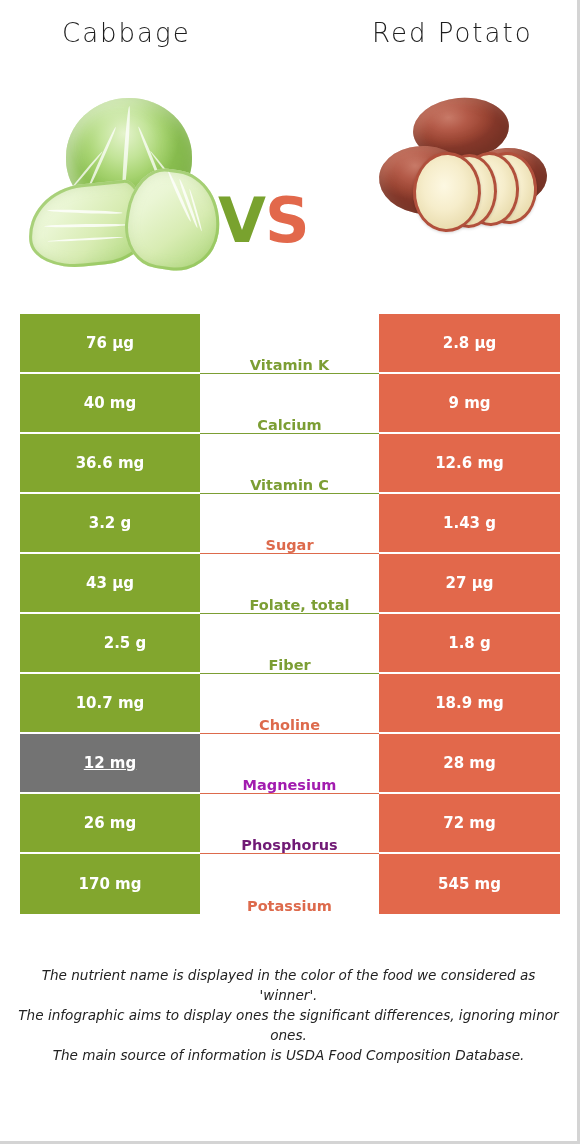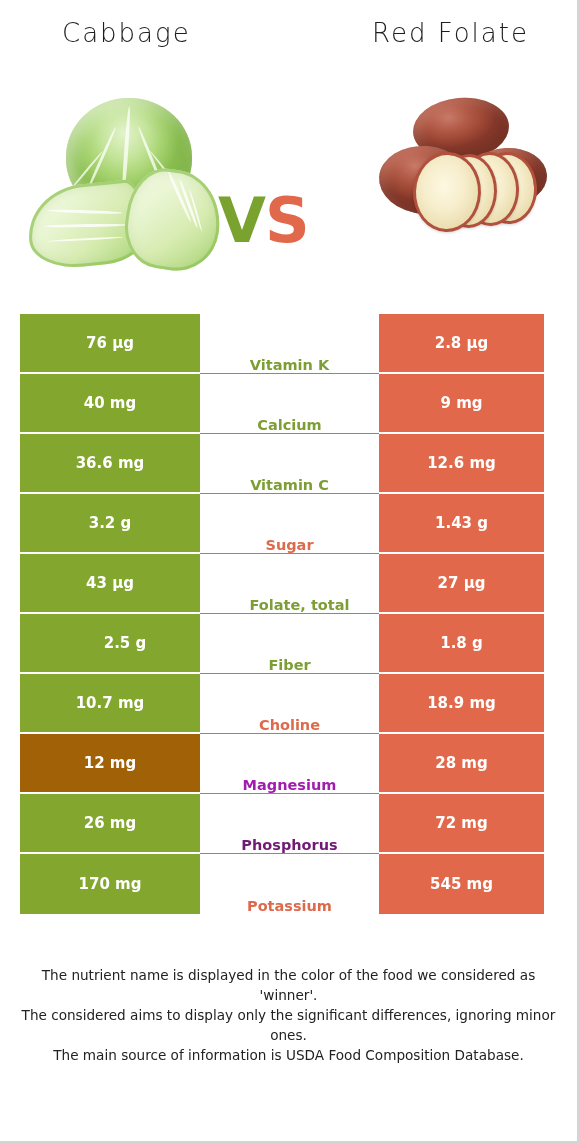--- a/index.html
+++ b/index.html
@@ -122,46 +122,46 @@
 
   
   .table { position:absolute; left:20px; top:314px; width:540px; }
   .row { display:flex; height:60px; }
   .cell {
     display:flex; align-items:center; justify-content:center;
     font-size:15px; font-weight:600;
     font-family:"DejaVu Sans", sans-serif;
   }
   .cell-left  { width:180px; color:#ffffff; border-bottom:2px solid #ffffff; }
-  .cell-right { width:165px; color:#ffffff; border-bottom:2px solid #ffffff; }
+  .cell-right { width:181px; color:#ffffff; border-bottom:2px solid #ffffff; }
   .cell-mid   {
     width:179px; background:#ffffff;
     flex-direction:column; justify-content:flex-end;
   }
   .mid-label { font-size:14.5px; font-weight:600; }
   .row:last-child .cell-left,
   .row:last-child .cell-right { border-bottom:none; }
 
   
   .footer {
     position:absolute; left:0; top:965px; width:577px;
     text-align:center; color:#222;
     font-family:"DejaVu Sans", sans-serif;
     font-size:13.6px; line-height:20px;
   }
-  .footer div { padding:0 18px; }
+  .footer div { padding:0 18px;font-style:italic; }
 </style>
 </head>
 <body>
 
 <div class="page">
 
   <div class="header">
     <div class="title title-left">Cabbage</div>
-    <div class="title title-right">Red Folate</div>
+    <div class="title title-right">Red Potato</div>
   </div>
 
   <div class="hero">
 
     <div class="veg cab-wrap">
       <div class="cab-head">
         <div class="cab-vein cab-v1"></div>
         <div class="cab-vein cab-v2"></div>
         <div class="cab-vein cab-v3"></div>
         <div class="cab-vein cab-v4"></div>
@@ -241,21 +241,21 @@
         <div class="cell cell-right" style="background: rgb(226, 104, 75);">1.8 g</div>
       </div>
       <div class="row">
         <div class="cell cell-left" style="background: rgb(130, 166, 46);">10.7 mg</div>
         <div class="cell cell-mid" style="border-bottom: 1px solid rgb(221, 106, 76);">
           <span class="mid-label" style="color: rgb(221, 106, 76);">Choline</span>
         </div>
         <div class="cell cell-right" style="background: rgb(226, 104, 75);">18.9 mg</div>
       </div>
       <div class="row">
-        <div class="cell cell-left" style="background: #a16207;">12 mg</div>
+        <div class="cell cell-left" style="background: #737373; text-decoration: underline;">12 mg</div>
         <div class="cell cell-mid" style="border-bottom: 1px solid rgb(221, 106, 76);">
           <span class="mid-label" style="color: #a21caf;">Magnesium</span>
         </div>
         <div class="cell cell-right" style="background: rgb(226, 104, 75);">28 mg</div>
       </div>
       <div class="row">
         <div class="cell cell-left" style="background: rgb(130, 166, 46);">26 mg</div>
         <div class="cell cell-mid" style="border-bottom: 1px solid rgb(221, 106, 76);">
           <span class="mid-label" style="color: #701a75;">Phosphorus</span>
         </div>
@@ -265,17 +265,17 @@
         <div class="cell cell-left" style="background: rgb(130, 166, 46);">170 mg</div>
         <div class="cell cell-mid" style="border-bottom: none;">
           <span class="mid-label" style="color: rgb(221, 106, 76);">Potassium</span>
         </div>
         <div class="cell cell-right" style="background: rgb(226, 104, 75);">545 mg</div>
       </div>
     </div>
 
   <div class="footer" id="footer-notes">
       <div>The nutrient name is displayed in the color of the food we considered as 'winner'.</div>
-      <div>The considered aims to display only the significant differences, ignoring minor ones.</div>
+      <div>The infographic aims to display ones the significant differences, ignoring minor ones.</div>
       <div>The main source of information is USDA Food Composition Database.</div>
     </div>
 
 </div>
 
 </body></html>

